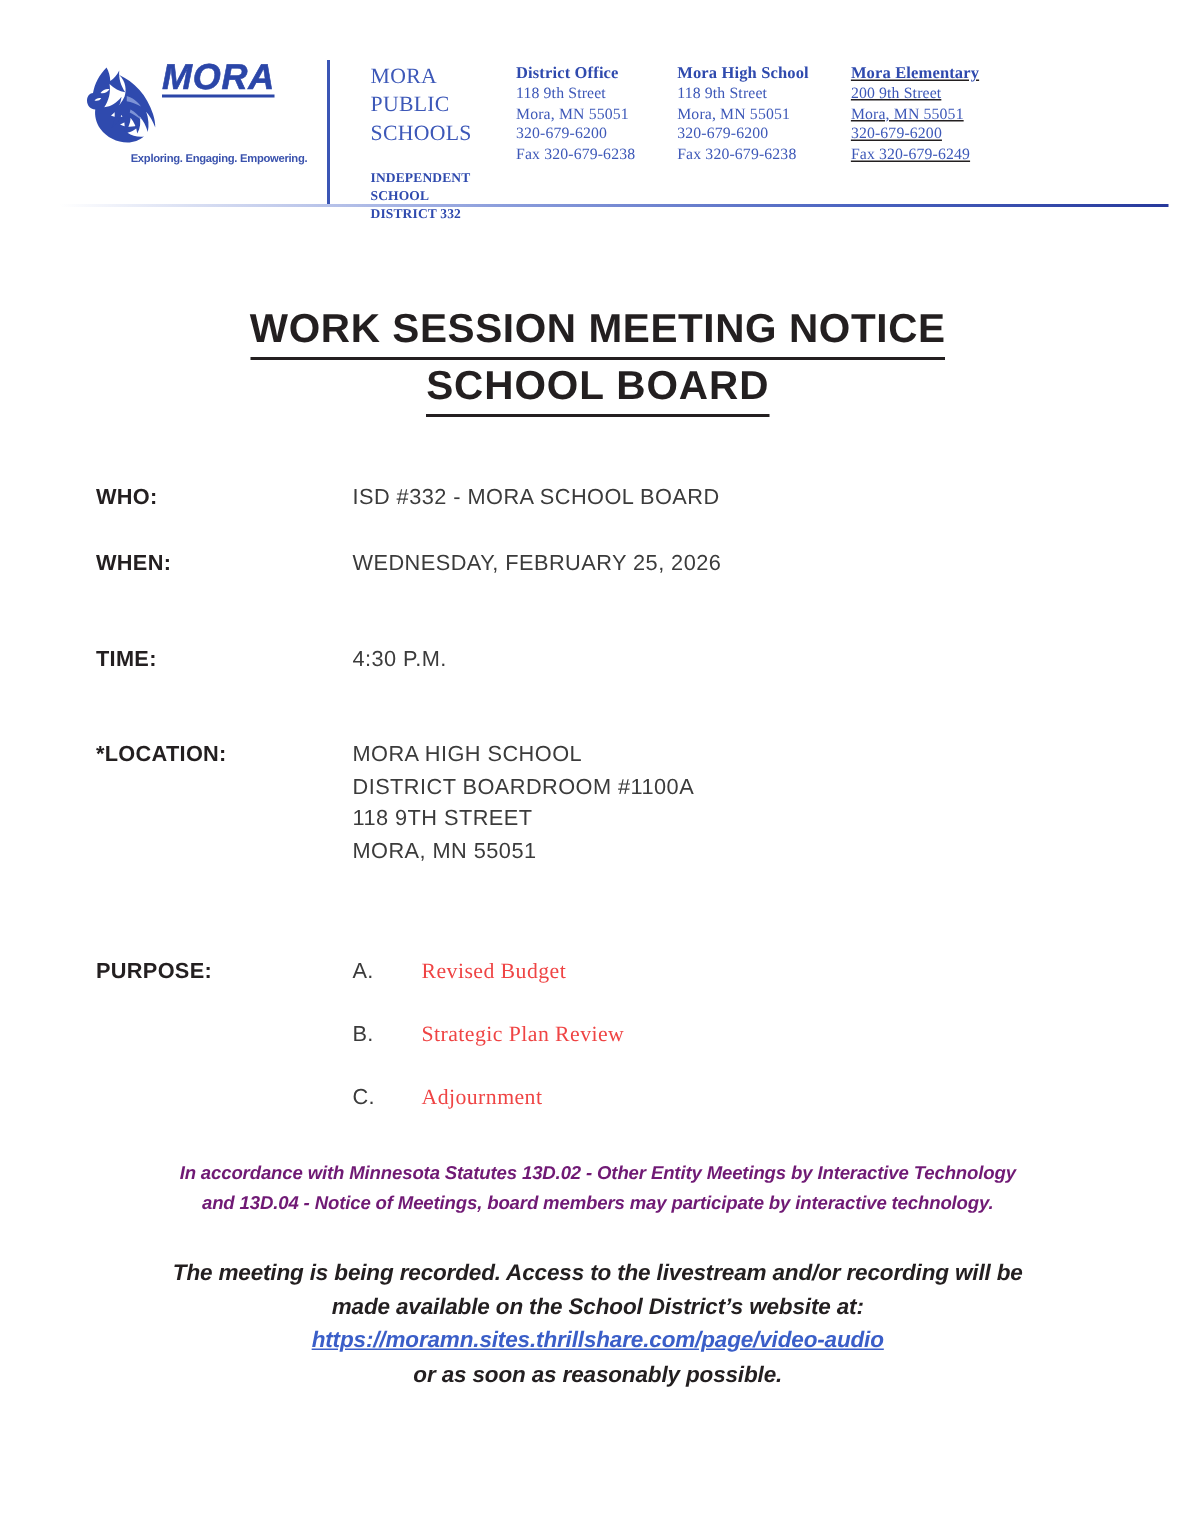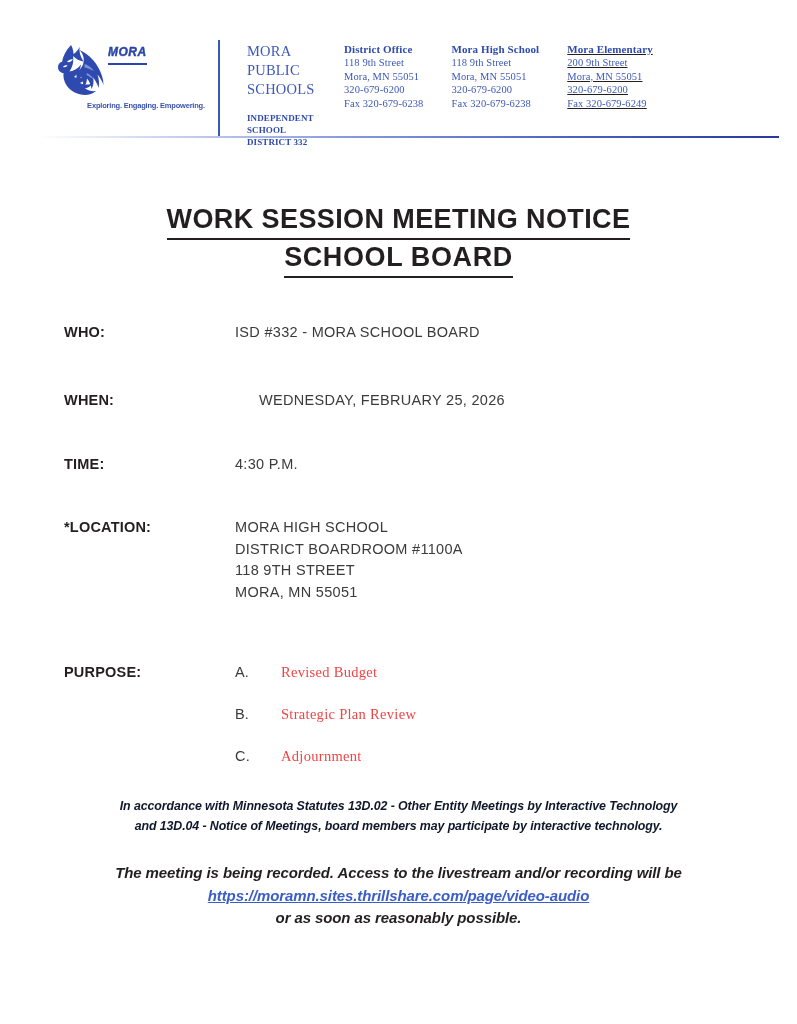--- a/index.html
+++ b/index.html
@@ -46,21 +46,21 @@
     margin-top: 2px;
   }
   .wordmark {
     margin-left: 2px;
     padding-top: 2px;
   }
   .wm-mora {
     font-family: "Liberation Sans", sans-serif;
     font-weight: bold;
     font-style: italic;
-    font-size: 12px;
+    font-size: 24px;
     letter-spacing: 0.5px;
     color: #2b46a8;
     line-height: 20px;
     text-align: left;
     -webkit-text-stroke: 0.4px #2b46a8;
   }
   .wm-rule {
     height: 2px;
     background: #2b46a8;
     margin: 1px 0 1px 0;
@@ -201,21 +201,21 @@
   }
   .row-value {
     flex: 1 1 auto;
     font-family: "Liberation Sans", sans-serif;
     font-size: 14.5px;
     letter-spacing: 0.3px;
     color: #3b3b3b;
     line-height: 20px;
   }
   .row-who    { margin-top: 4px; }
-  .row-when   { margin-top: 48px; gap: 24px; }
+  .row-when   { margin-top: 24px; }
   .row-time   { margin-top: 44px; }
   .row-loc    { margin-top: 43px; }
   .row-purpose{ margin-top: 59px; }
 
   .loc-line { line-height: 21.5px; }
 
   .agenda-item {
     display: flex;
   }
   .agenda-item + .agenda-item { margin-top: 22px; }
@@ -240,21 +240,21 @@
     margin-top: 30px;
     padding: 0 52px;
     text-align: center;
   }
   .statute-note {
     font-family: "Liberation Sans", sans-serif;
     font-weight: bold;
     font-style: italic;
     font-size: 12.4px;
     line-height: 20px;
-    color: #0f172a;
+    color: #701a75;
     letter-spacing: -0.1px;
   }
   .record-note {
     margin-top: 26px;
     font-family: "Liberation Sans", sans-serif;
     font-weight: bold;
     font-style: italic;
     font-size: 15px;
     line-height: 22.5px;
     color: #231f20;
@@ -406,16 +406,17 @@
 </div>
 
 <div class="footnotes">
   <div class="statute-note">
     <div>In accordance with Minnesota Statutes 13D.02 - Other Entity Meetings by Interactive Technology</div>
     <div>and 13D.04 - Notice of Meetings, board members may participate by interactive technology.</div>
   </div>
 
   <div class="record-note">
     <div>The meeting is being recorded.  Access to the livestream and/or recording will be</div>
+    <div>made available on the School District’s website at:</div>
     <div><a class="record-link" href="#">https://moramn.sites.thrillshare.com/page/video-audio</a></div>
     <div class="record-tail">or as soon as reasonably possible.</div>
   </div>
 </div>
 
 </body></html>

